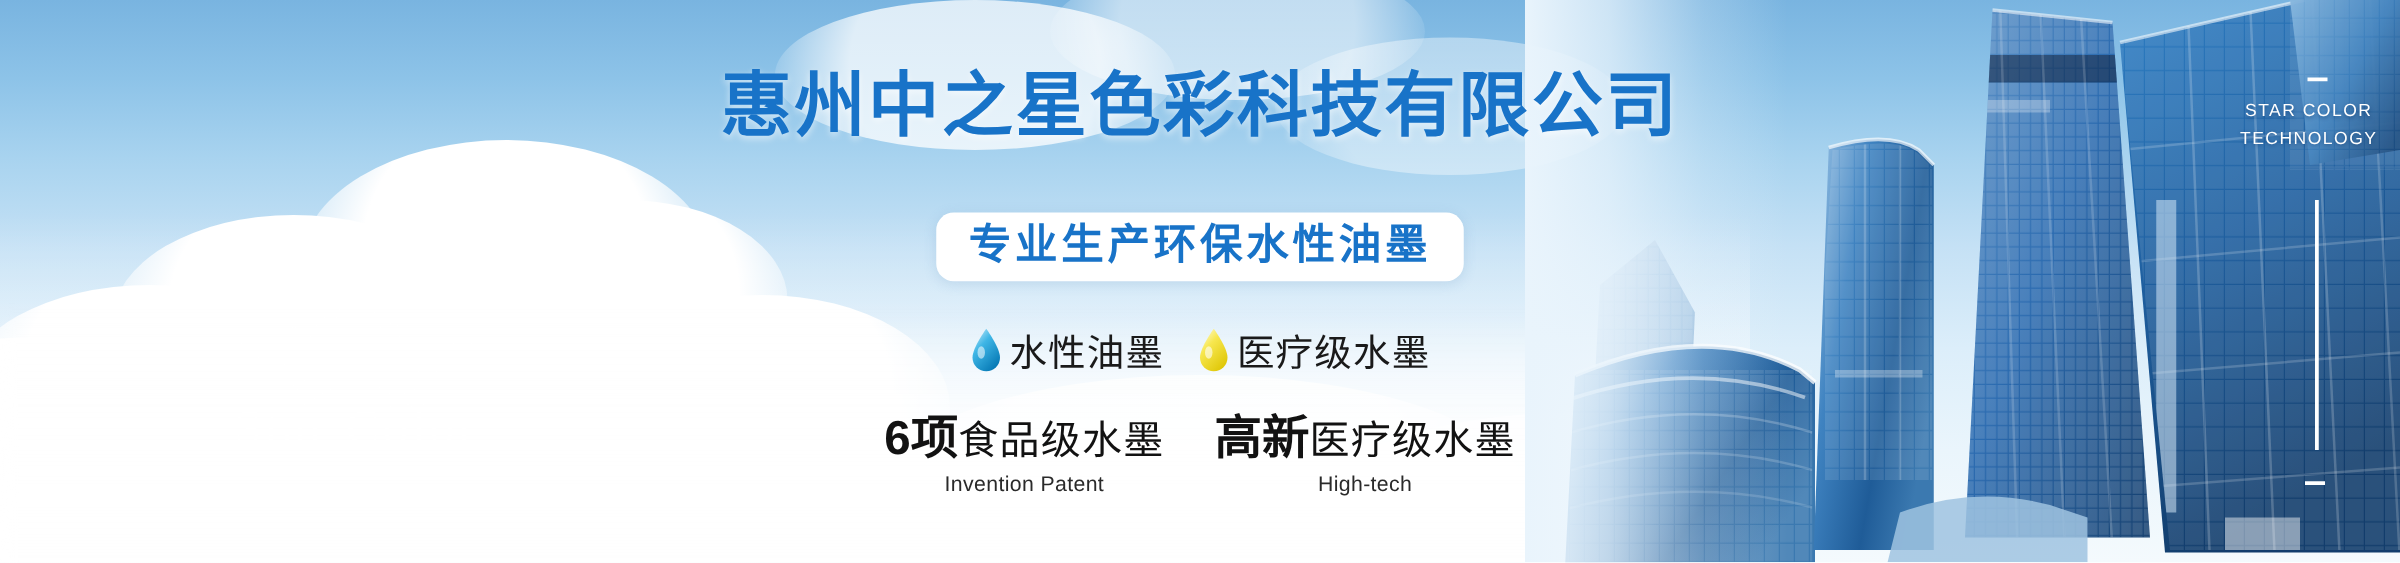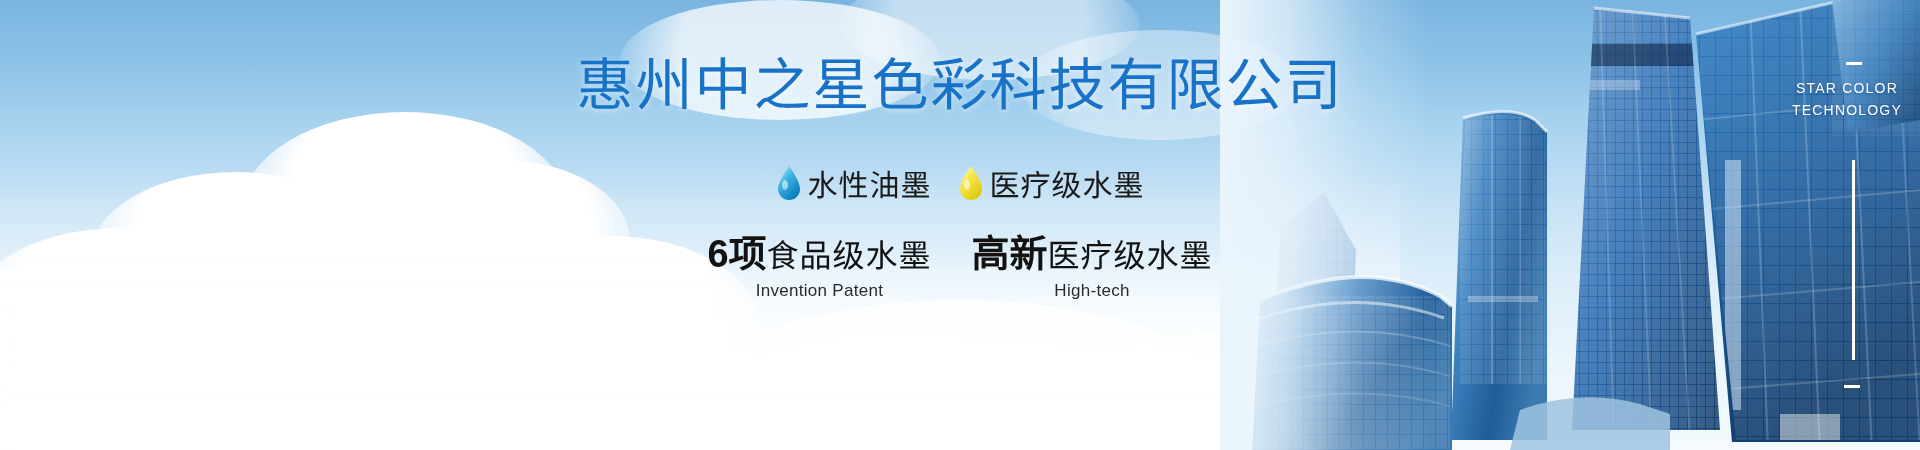--- a/index.html
+++ b/index.html
@@ -135,21 +135,21 @@
     inset: 0;
     z-index: 10;
     display: flex;
     flex-direction: column;
     align-items: center;
   }
 
   .headline {
     margin-top: 57px;
     font-size: 57px;
-    font-weight: 400;
+    font-weight: 700;
     letter-spacing: 2px;
     color: #1873c8;
     line-height: 1;
     text-shadow: 0 2px 6px rgba(255,255,255,.55);
     white-space: nowrap;
   }
 
   .subtitle-pill {
     margin-top: 18px;
     background: #ffffff;
@@ -160,21 +160,21 @@
   .subtitle-pill span {
     font-size: 34px;
     font-weight: 700;
     letter-spacing: 3px;
     color: #1873c8;
     line-height: 1.12;
     white-space: nowrap;
   }
 
   .features {
-    margin-top: 9px;
+    margin-top: 33px;
     display: flex;
     align-items: center;
     gap: 26px;
   }
   .feature {
     display: flex;
     align-items: center;
     gap: 6px;
   }
   .feature-text {
@@ -399,20 +399,23 @@
     <div class="city-label">
       <div>STAR COLOR</div>
       <div>TECHNOLOGY</div>
     </div>
   </div>
 
   <div class="content">
 
     <h1 class="headline">惠州中之星色彩科技有限公司</h1>
 
+    <div class="subtitle-pill">
+      <span>专业生产环保水性油墨</span>
+    </div>
 
     <div class="features">
 
       <div class="feature">
         <svg class="drop" width="26" height="36" viewBox="0 0 26 36" aria-hidden="true">
           <defs>
             <linearGradient id="dropCyan" x1="0.15" y1="0" x2="0.85" y2="1">
               <stop offset="0%" stop-color="#bfe9f9"></stop>
               <stop offset="35%" stop-color="#3fb6e6"></stop>
               <stop offset="100%" stop-color="#0073b0"></stop>

